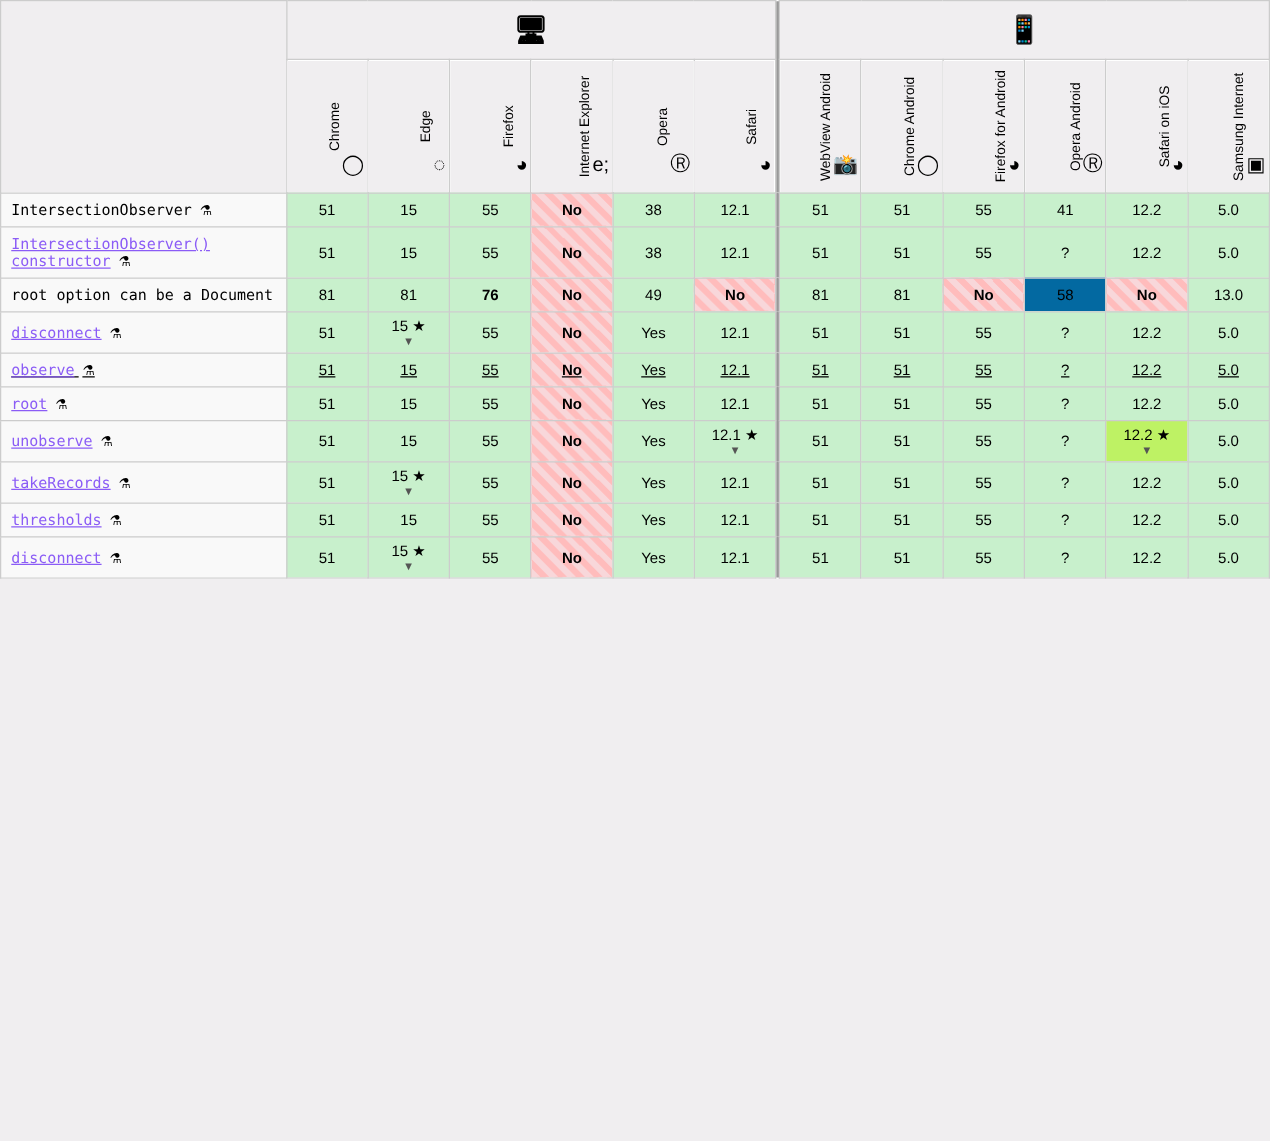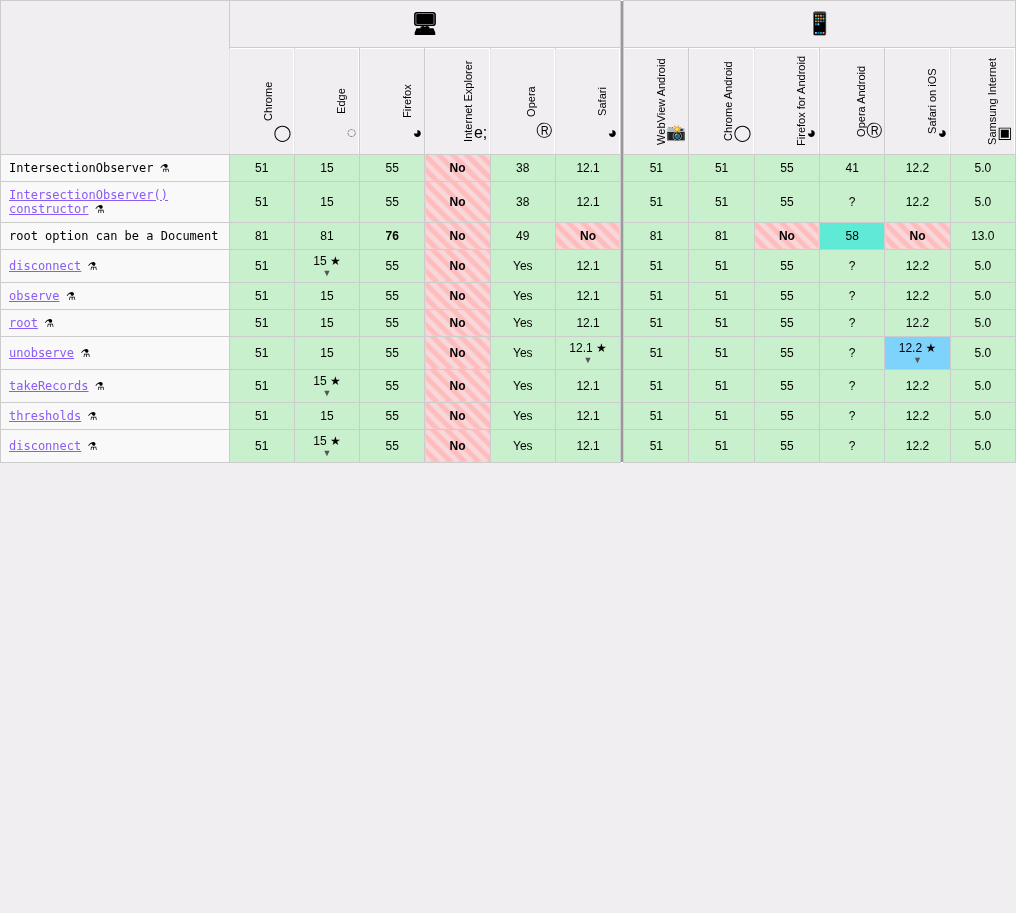--- a/index.html
+++ b/index.html
@@ -174,41 +174,41 @@
           <td style="background: #c8f0cc;"><span>81</span></td>
           <td style="background: #c8f0cc;"><span>81</span></td>
           <td style="background: #c8f0cc; font-weight: bold;"><span>76</span></td>
           <td style="background: repeating-linear-gradient(45deg, #f8d7da, #f8d7da 5px, #ffbcbc 5px, #ffbcbc 10px);"><span class="no-text">No</span></td>
           <td style="background: #c8f0cc;"><span>49</span></td>
           <td style="background: repeating-linear-gradient(45deg, #f8d7da, #f8d7da 5px, #ffbcbc 5px, #ffbcbc 10px);"><span class="no-text">No</span></td>
           <td style="width:3px;background:#999;padding:0;border:none;"></td>
           <td style="background: #c8f0cc;"><span>81</span></td>
           <td style="background: #c8f0cc;"><span>81</span></td>
           <td style="background: repeating-linear-gradient(45deg, #f8d7da, #f8d7da 5px, #ffbcbc 5px, #ffbcbc 10px);"><span class="no-text">No</span></td>
-          <td style="background: #5eead4;"><span>58</span></td>
+          <td style="background: #0369a1;"><span>58</span></td>
           <td style="background: repeating-linear-gradient(45deg, #f8d7da, #f8d7da 5px, #ffbcbc 5px, #ffbcbc 10px);"><span class="no-text">No</span></td>
           <td style="background: #c8f0cc;"><span>13.0</span></td>
         </tr>
         <tr style="background: rgb(255, 255, 255);">
           <td class="feature-name"><a href="#"><code>disconnect</code></a> <span class="feature-icon">⚗</span></td>
           <td style="background: #c8f0cc;"><span>51</span></td>
           <td style="background: #c8f0cc;"><span>15</span><span class="star"> ★</span><span class="dropdown-arrow">▼</span></td>
           <td style="background: #c8f0cc;"><span>55</span></td>
           <td style="background: repeating-linear-gradient(45deg, #f8d7da, #f8d7da 5px, #ffbcbc 5px, #ffbcbc 10px);"><span class="no-text">No</span></td>
           <td style="background: #c8f0cc;"><span>Yes</span></td>
           <td style="background: #c8f0cc;"><span>12.1</span></td>
           <td style="width:3px;background:#999;padding:0;border:none;"></td>
           <td style="background: #c8f0cc;"><span>51</span></td>
           <td style="background: #c8f0cc;"><span>51</span></td>
           <td style="background: #c8f0cc;"><span>55</span></td>
           <td style="background: #c8f0cc;"><span>?</span></td>
           <td style="background: #c8f0cc;"><span>12.2</span></td>
           <td style="background: #c8f0cc;"><span>5.0</span></td>
         </tr>
-        <tr style="background: rgb(255, 255, 255);">
+        <tr style="background: rgb(255, 255, 255); text-decoration: underline;">
           <td class="feature-name"><a href="#"><code>observe</code></a> <span class="feature-icon">⚗</span></td>
           <td style="background: #c8f0cc;"><span>51</span></td>
           <td style="background: #c8f0cc;"><span>15</span></td>
           <td style="background: #c8f0cc;"><span>55</span></td>
           <td style="background: repeating-linear-gradient(45deg, #f8d7da, #f8d7da 5px, #ffbcbc 5px, #ffbcbc 10px);"><span class="no-text">No</span></td>
           <td style="background: #c8f0cc;"><span>Yes</span></td>
           <td style="background: #c8f0cc;"><span>12.1</span></td>
           <td style="width:3px;background:#999;padding:0;border:none;"></td>
           <td style="background: #c8f0cc;"><span>51</span></td>
           <td style="background: #c8f0cc;"><span>51</span></td>
@@ -239,21 +239,21 @@
           <td style="background: #c8f0cc;"><span>15</span></td>
           <td style="background: #c8f0cc;"><span>55</span></td>
           <td style="background: repeating-linear-gradient(45deg, #f8d7da, #f8d7da 5px, #ffbcbc 5px, #ffbcbc 10px);"><span class="no-text">No</span></td>
           <td style="background: #c8f0cc;"><span>Yes</span></td>
           <td style="background: #c8f0cc;"><span>12.1</span><span class="star"> ★</span><span class="dropdown-arrow">▼</span></td>
           <td style="width:3px;background:#999;padding:0;border:none;"></td>
           <td style="background: #c8f0cc;"><span>51</span></td>
           <td style="background: #c8f0cc;"><span>51</span></td>
           <td style="background: #c8f0cc;"><span>55</span></td>
           <td style="background: #c8f0cc;"><span>?</span></td>
-          <td style="background: #7dd3fc;"><span>12.2</span><span class="star"> ★</span><span class="dropdown-arrow">▼</span></td>
+          <td style="background: #bef264;"><span>12.2</span><span class="star"> ★</span><span class="dropdown-arrow">▼</span></td>
           <td style="background: #c8f0cc;"><span>5.0</span></td>
         </tr>
         <tr style="background: rgb(255, 255, 255);">
           <td class="feature-name"><a href="#"><code>takeRecords</code></a> <span class="feature-icon">⚗</span></td>
           <td style="background: #c8f0cc;"><span>51</span></td>
           <td style="background: #c8f0cc;"><span>15</span><span class="star"> ★</span><span class="dropdown-arrow">▼</span></td>
           <td style="background: #c8f0cc;"><span>55</span></td>
           <td style="background: repeating-linear-gradient(45deg, #f8d7da, #f8d7da 5px, #ffbcbc 5px, #ffbcbc 10px);"><span class="no-text">No</span></td>
           <td style="background: #c8f0cc;"><span>Yes</span></td>
           <td style="background: #c8f0cc;"><span>12.1</span></td>

